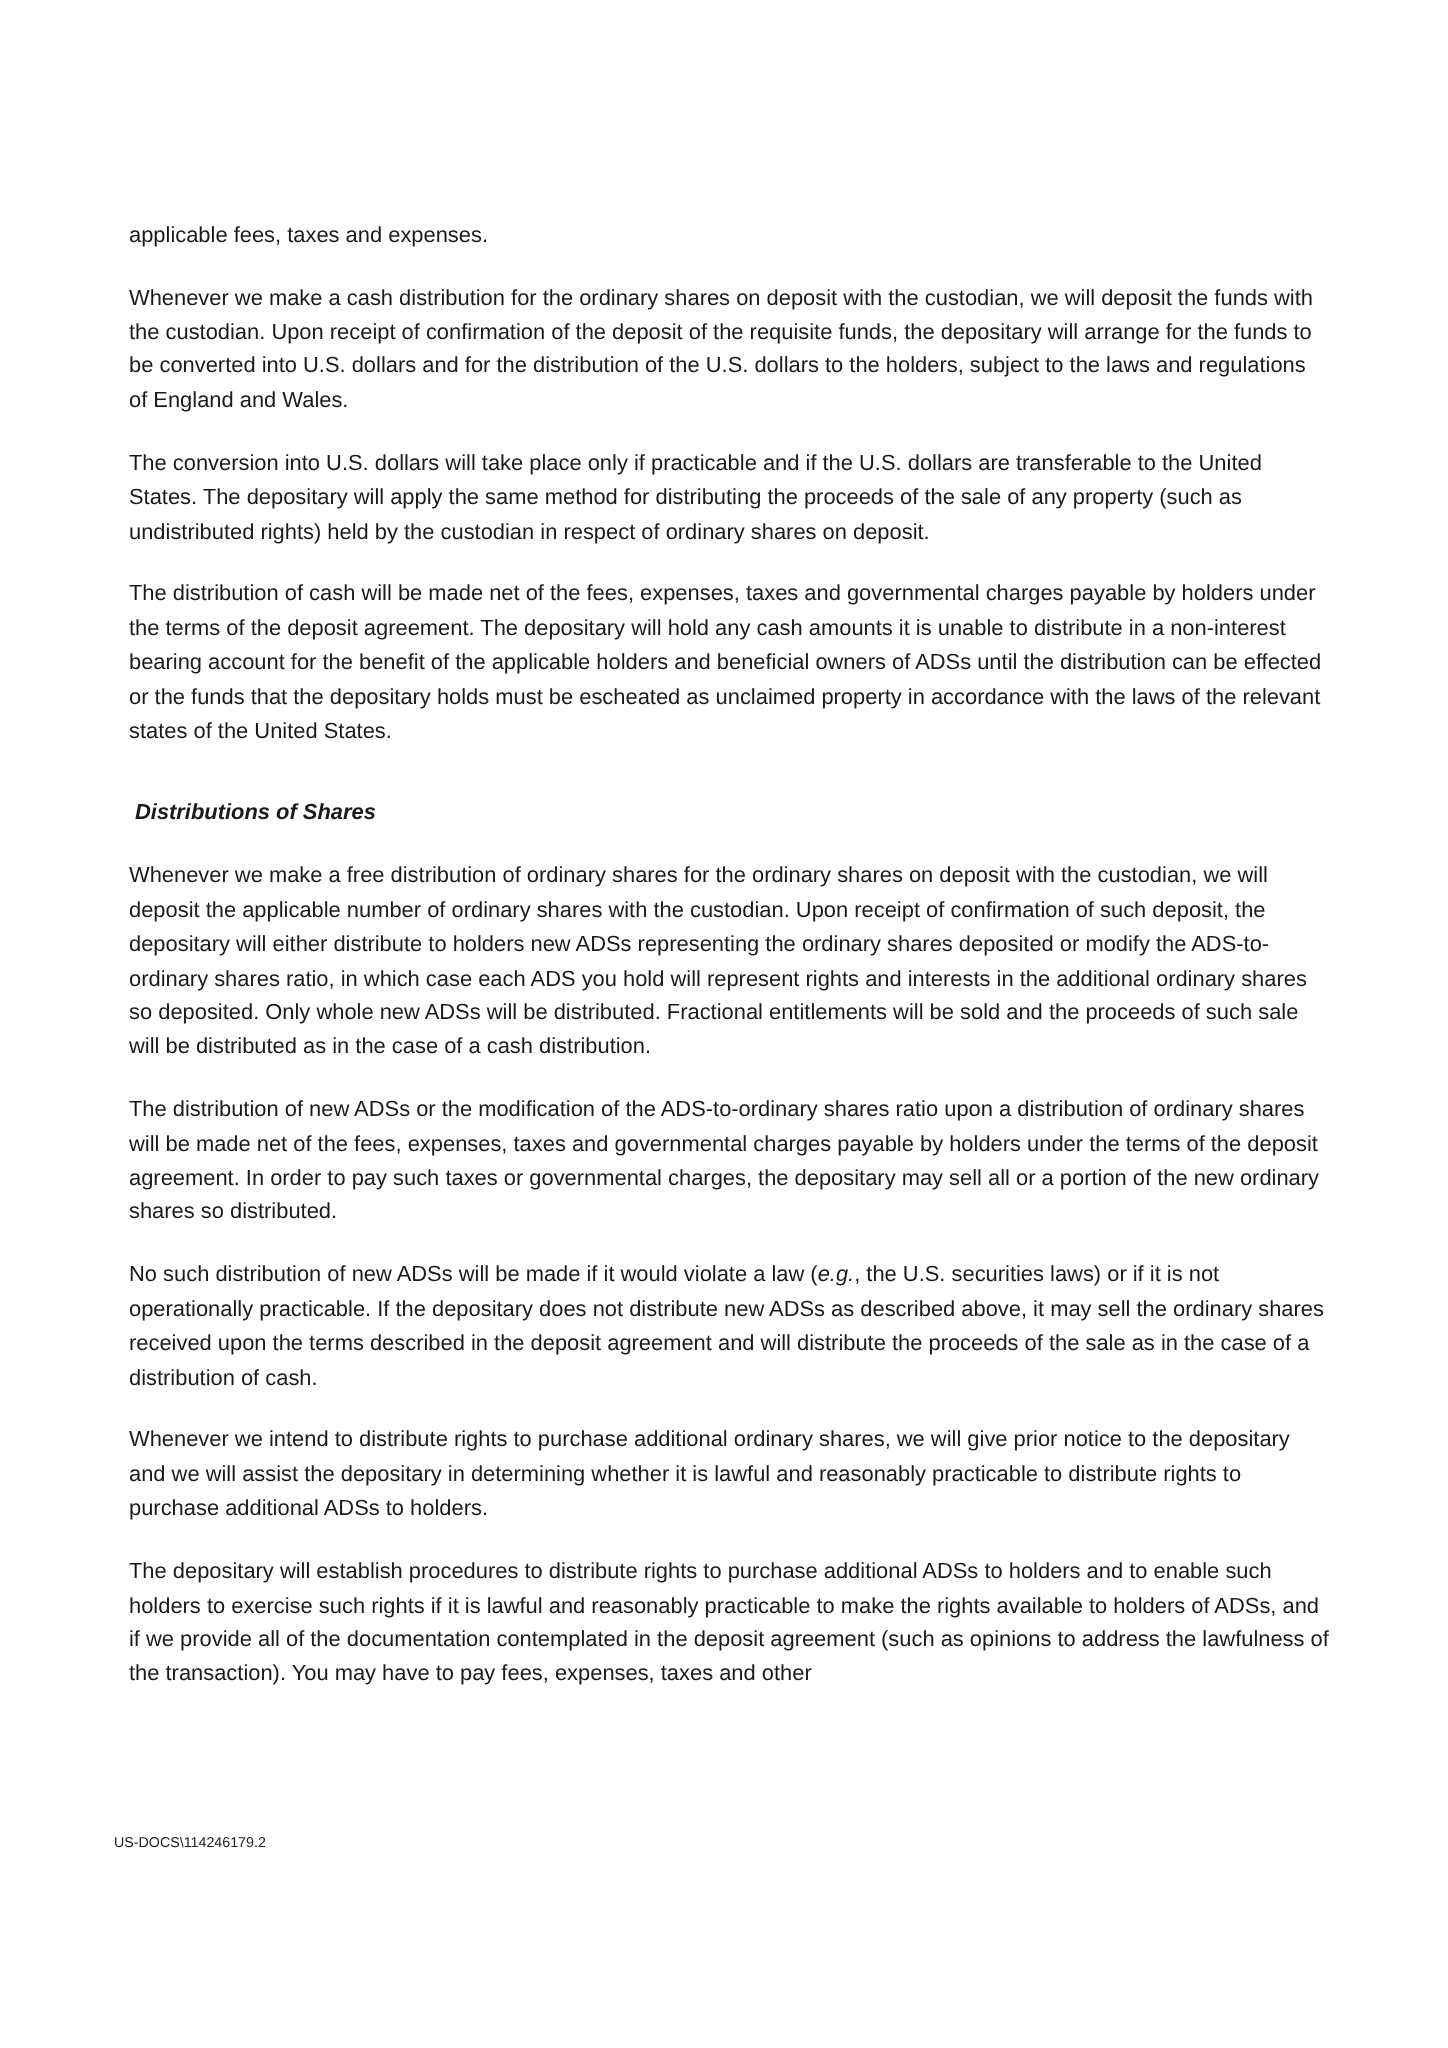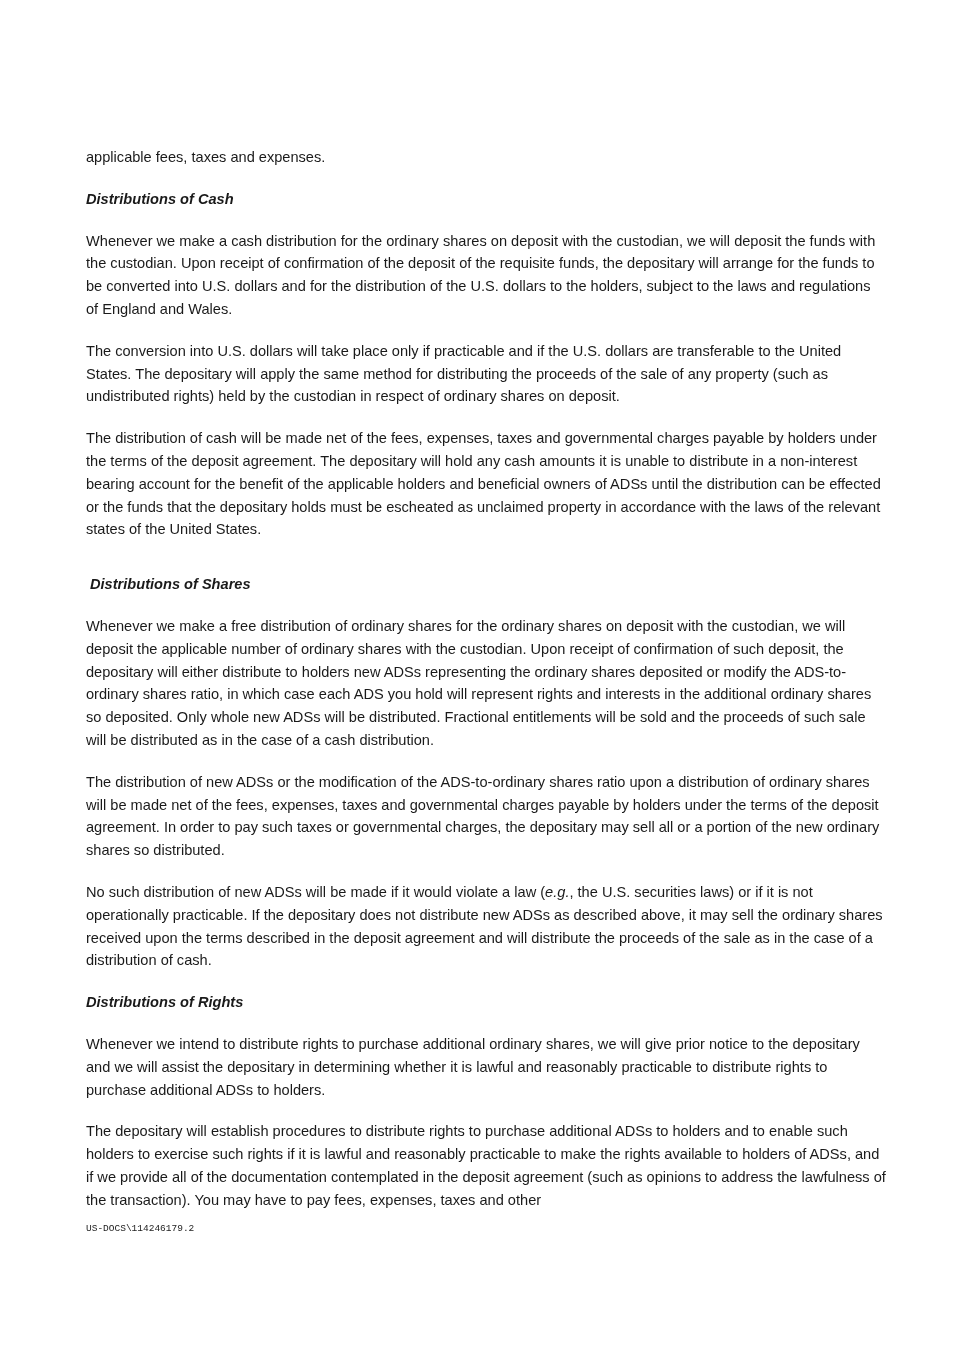--- a/index.html
+++ b/index.html
@@ -6,40 +6,38 @@
   body { width: 965px; height: 1365px; position: relative; overflow: hidden; }
   .page { position: absolute; left: 0; top: 0; width: 965px; height: 1365px; background: #ffffff; }
   .content {
     position: absolute; left: 86px; top: 146px; width: 800px;
     font-family: "Liberation Sans", sans-serif; font-size: 14.6px; line-height: 22.8px; color: #1a1a1a;
   }
   .content p { margin: 0 0 19px 0; }
   .content h3 { margin: 0 0 19px 0; font-size: 14.6px; font-weight: bold; font-style: italic; line-height: 22.8px; }
   .content h3.indent { padding-left: 4px; margin-top: 32px; }
   .footer {
-    position: absolute; left: 86px; top: 1223px;
-    font-family: Liberation Mono, monospace; font-size: 9.5px; color: #222;
+    position: absolute; left: 76px; top: 1223px;
+    font-family: Liberation Sans, sans-serif; font-size: 9.5px; color: #222;
   }
 </style>
 </head>
 <body>
 
 <div class="page">
   <div class="content">
     <p>applicable fees, taxes and expenses.</p>
 
-    <h3>Distributions of Cash</h3>
     <p>Whenever we make a cash distribution for the ordinary shares on deposit with the custodian, we will deposit the funds with the custodian. Upon receipt of confirmation of the deposit of the requisite funds, the depositary will arrange for the funds to be converted into U.S. dollars and for the distribution of the U.S. dollars to the holders, subject to the laws and regulations of England and Wales.</p>
     <p>The conversion into U.S. dollars will take place only if practicable and if the U.S. dollars are transferable to the United States. The depositary will apply the same method for distributing the proceeds of the sale of any property (such as undistributed rights) held by the custodian in respect of ordinary shares on deposit.</p>
     <p>The distribution of cash will be made net of the fees, expenses, taxes and governmental charges payable by holders under the terms of the deposit agreement. The depositary will hold any cash amounts it is unable to distribute in a non-interest bearing account for the benefit of the applicable holders and beneficial owners of ADSs until the distribution can be effected or the funds that the depositary holds must be escheated as unclaimed property in accordance with the laws of the relevant states of the United States.</p>
 
     <h3 class="indent">Distributions of Shares</h3>
     <p>Whenever we make a free distribution of ordinary shares for the ordinary shares on deposit with the custodian, we will deposit the applicable number of ordinary shares with the custodian. Upon receipt of confirmation of such deposit, the depositary will either distribute to holders new ADSs representing the ordinary shares deposited or modify the ADS-to-ordinary shares ratio, in which case each ADS you hold will represent rights and interests in the additional ordinary shares so deposited. Only whole new ADSs will be distributed. Fractional entitlements will be sold and the proceeds of such sale will be distributed as in the case of a cash distribution.</p>
     <p>The distribution of new ADSs or the modification of the ADS-to-ordinary shares ratio upon a distribution of ordinary shares will be made net of the fees, expenses, taxes and governmental charges payable by holders under the terms of the deposit agreement. In order to pay such taxes or governmental charges, the depositary may sell all or a portion of the new ordinary shares so distributed.</p>
     <p><span>No such distribution of new ADSs will be made if it would violate a law (</span><em>e.g.</em><span>, the U.S. securities laws) or if it is not operationally practicable. If the depositary does not distribute new ADSs as described above, it may sell the ordinary shares received upon the terms described in the deposit agreement and will distribute the proceeds of the sale as in the case of a distribution of cash.</span></p>
 
-    <h3>Distributions of Rights</h3>
     <p>Whenever we intend to distribute rights to purchase additional ordinary shares, we will give prior notice to the depositary and we will assist the depositary in determining whether it is lawful and reasonably practicable to distribute rights to purchase additional ADSs to holders.</p>
     <p>The depositary will establish procedures to distribute rights to purchase additional ADSs to holders and to enable such holders to exercise such rights if it is lawful and reasonably practicable to make the rights available to holders of ADSs, and if we provide all of the documentation contemplated in the deposit agreement (such as opinions to address the lawfulness of the transaction). You may have to pay fees, expenses, taxes and other</p>
   </div>
 
   <div class="footer">US-DOCS\114246179.2</div>
 </div>
 
 </body></html>

